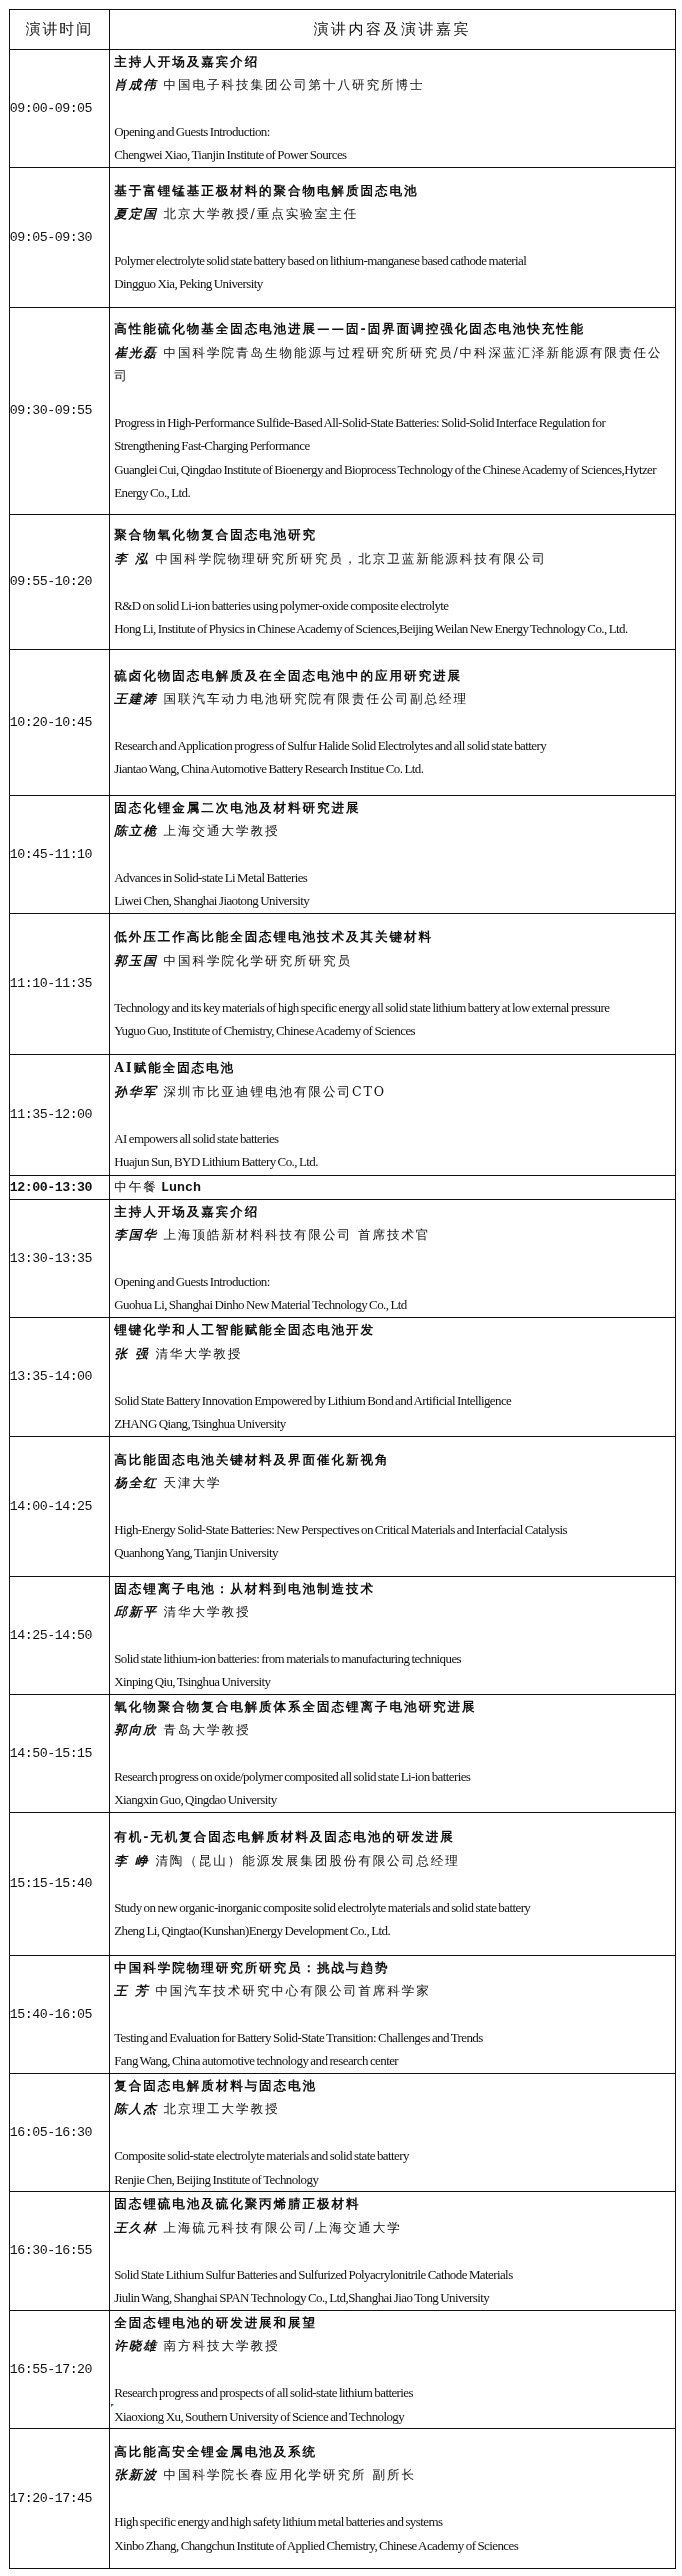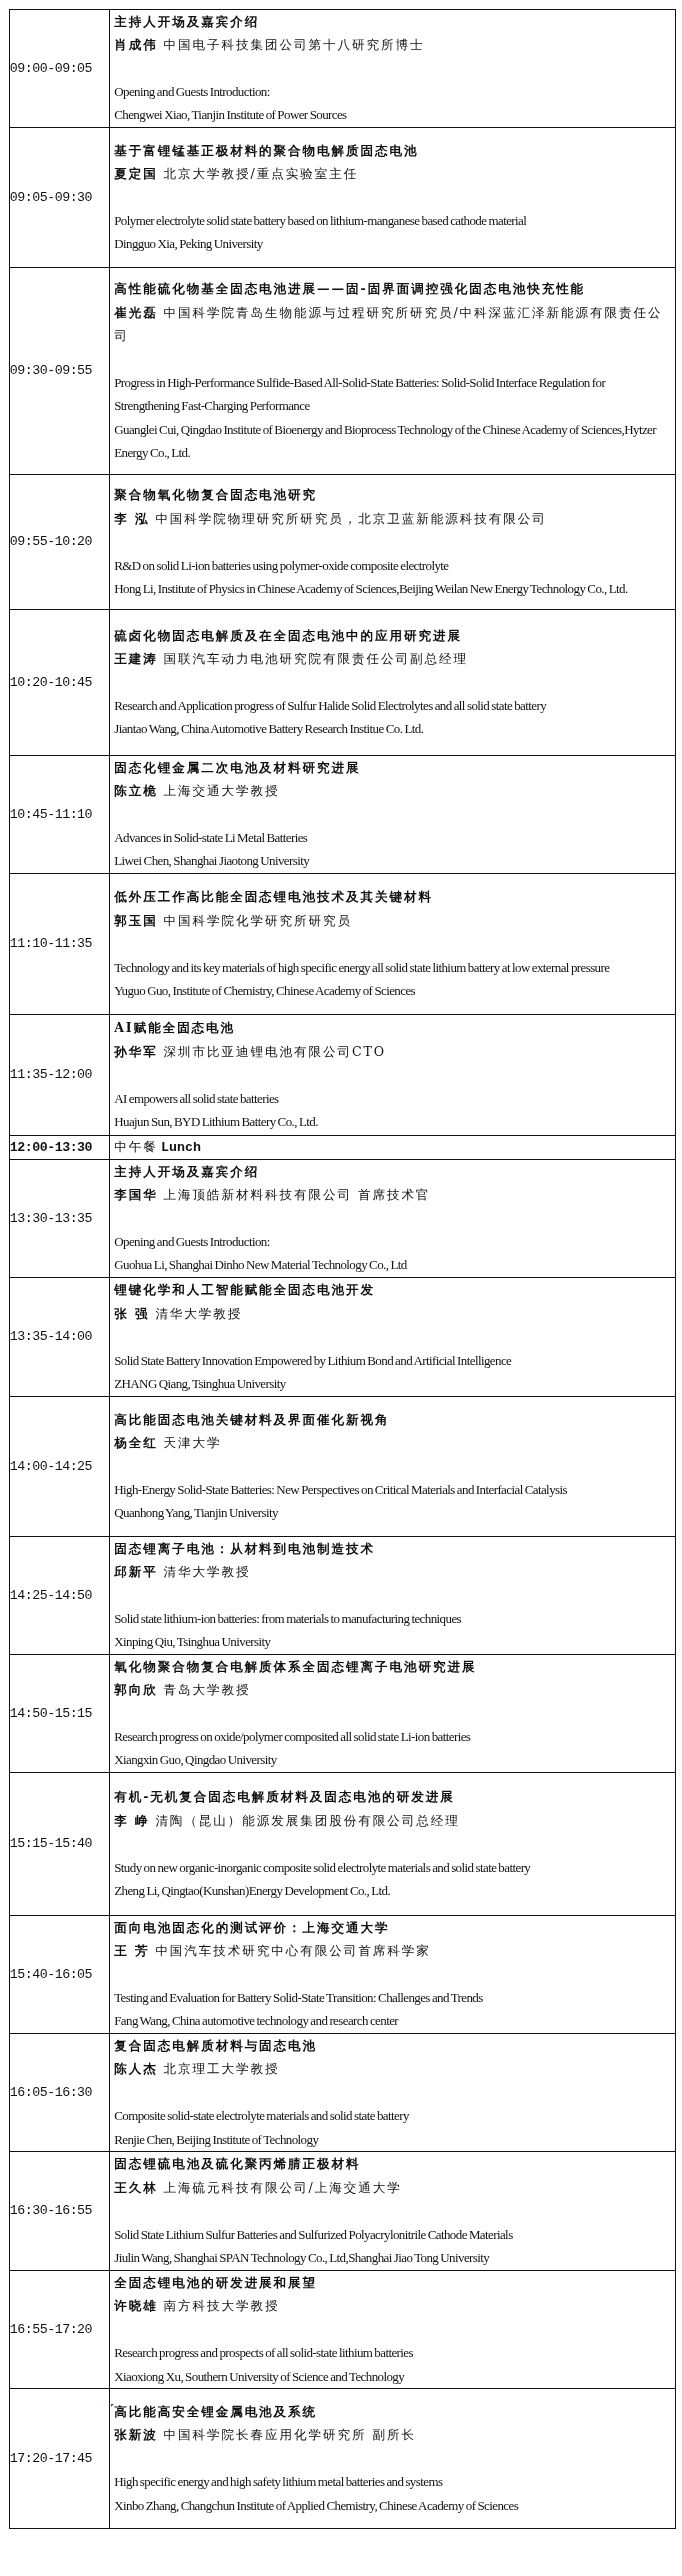--- a/index.html
+++ b/index.html
@@ -53,21 +53,21 @@
     font-size: 13.3px;
     line-height: 23.4px;
   }
   .line { display: block; }
   .zh {
     font-family: "DejaVu Serif", "Liberation Serif", serif;
     letter-spacing: 1.9px;
     font-size: 12.6px;
   }
   .title-zh { font-weight: bold; }
-  .speaker-name { font-weight: bold; }
+  .speaker-name { font-weight: bold; font-style: italic; }
   .speaker-aff { font-weight: normal; }
   .en {
     font-family: "Liberation Serif", serif;
     font-size: 13px;
     letter-spacing: -0.6px;
     word-spacing: -0.6px;
   }
   .spacer { display: block; height: 23.4px; }
   .lunch-cell {
     font-size: 13.3px;
@@ -86,20 +86,24 @@
 </style>
 </head>
 <body>
 
 <table class="agenda">
   <colgroup>
     <col class="col-time">
     <col class="col-content">
   </colgroup>
   <tbody>
+      <tr class="header-row">
+    <th>演讲时间</th>
+    <th class="content-head">演讲内容及演讲嘉宾</th>
+  </tr>
 
   <tr style="height:117px">
     <td class="time-cell">09:00-09:05</td>
     <td class="content-cell">
       <span class="line zh title-zh">主持人开场及嘉宾介绍</span>
       <span class="line zh"><span class="speaker-name">肖成伟</span> <span class="speaker-aff">中国电子科技集团公司第十八研究所博士</span></span>
       <span class="spacer"></span>
       <span class="line en">Opening and Guests Introduction:</span>
       <span class="line en">Chengwei Xiao, Tianjin Institute of Power Sources</span>
     </td>
@@ -238,21 +242,21 @@
       <span class="line zh title-zh">有机-无机复合固态电解质材料及固态电池的研发进展</span>
       <span class="line zh"><span class="speaker-name">李 峥</span> <span class="speaker-aff">清陶（昆山）能源发展集团股份有限公司总经理</span></span>
       <span class="spacer"></span>
       <span class="line en">Study on new organic-inorganic composite solid electrolyte materials and solid state battery</span>
       <span class="line en">Zheng Li, Qingtao(Kunshan)Energy Development Co., Ltd.</span>
     </td>
   </tr>
   <tr style="height:117px">
     <td class="time-cell">15:40-16:05</td>
     <td class="content-cell">
-      <span class="line zh title-zh">面向电池固态化的测试评价：上海交通大学</span>
+      <span class="line zh title-zh">中国科学院物理研究所研究员：挑战与趋势</span>
       <span class="line zh"><span class="speaker-name">王 芳</span> <span class="speaker-aff"> 中国汽车技术研究中心有限公司首席科学家</span></span>
       <span class="spacer"></span>
       <span class="line en">Testing and Evaluation for Battery Solid-State Transition: Challenges and Trends</span>
       <span class="line en">Fang Wang, China automotive technology and research center</span>
     </td>
   </tr>
   <tr style="height:118px">
     <td class="time-cell">16:05-16:30</td>
     <td class="content-cell">
       <span class="line zh title-zh">复合固态电解质材料与固态电池</span>

